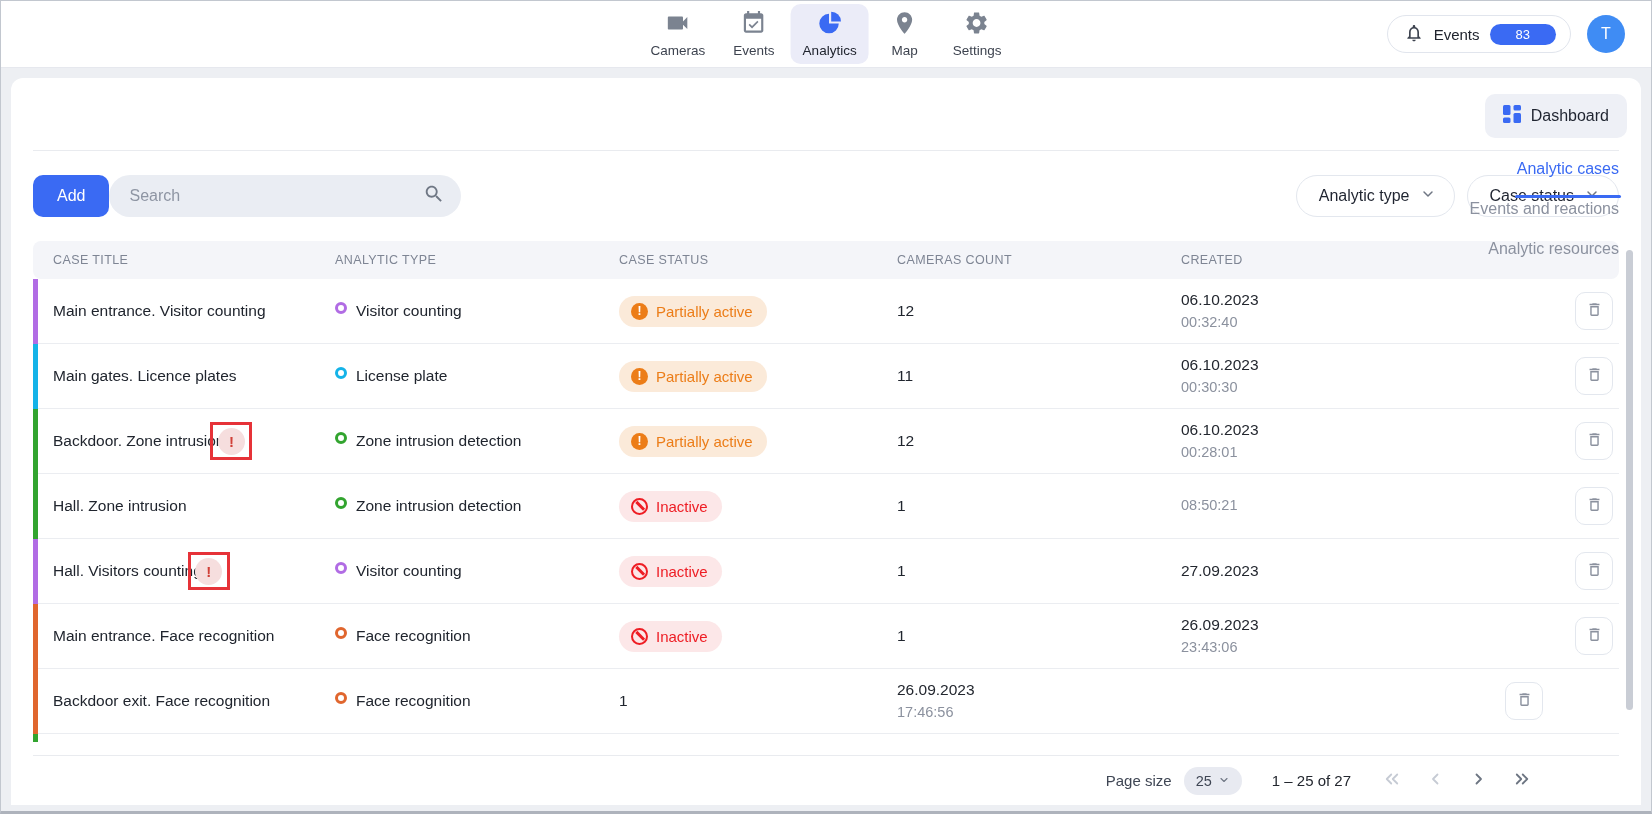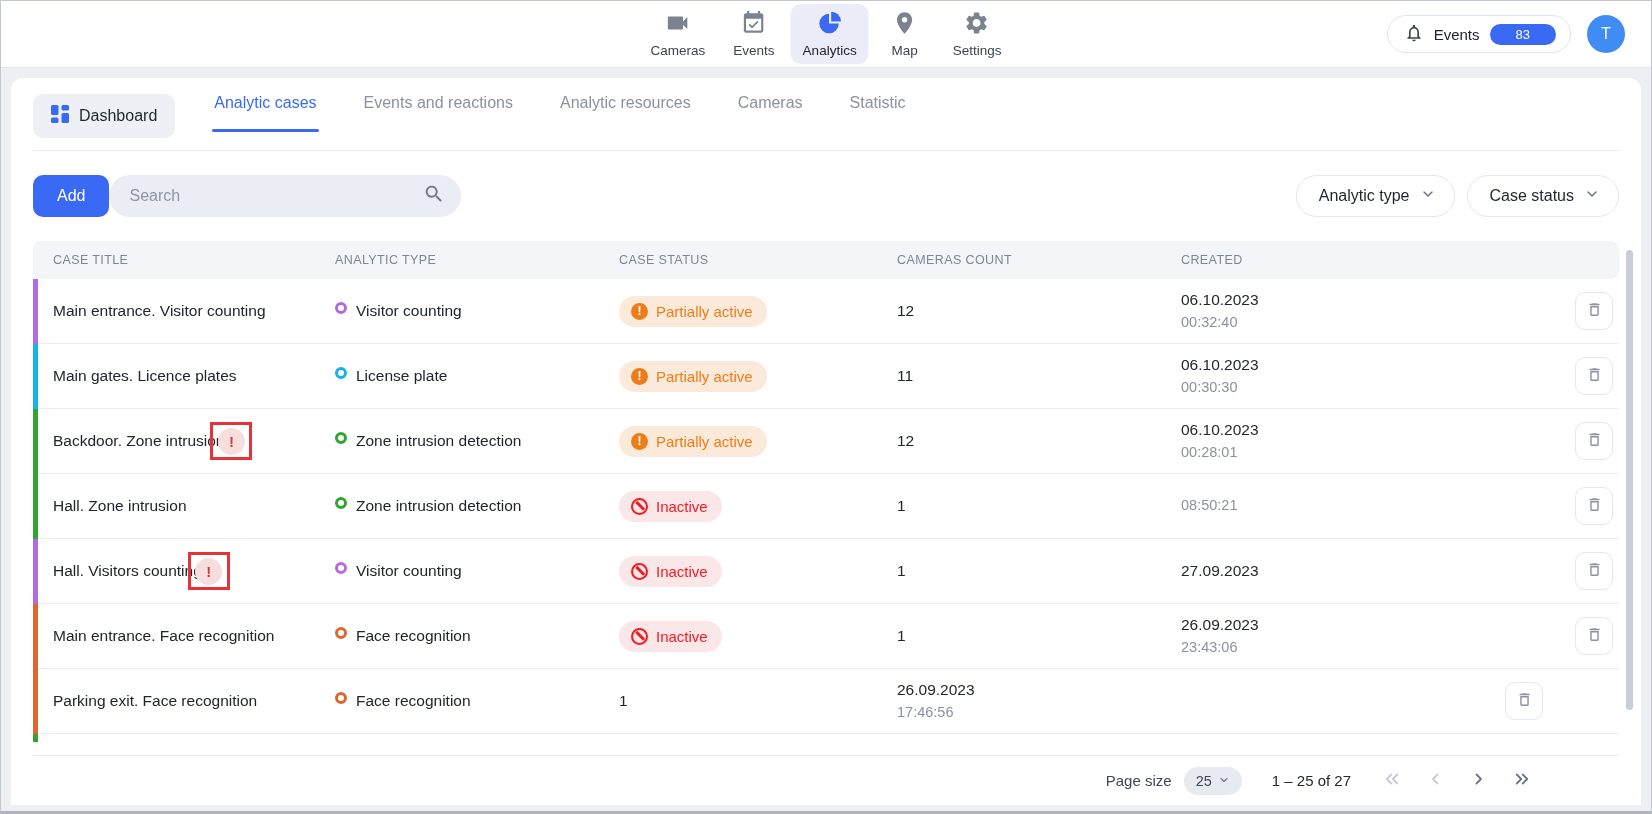--- a/index.html
+++ b/index.html
@@ -41,21 +41,21 @@
     width:38px; height:38px; border-radius:50%; background:#3F8CF4; color:#fff;
     display:flex; align-items:center; justify-content:center; font-size:16px; cursor:pointer;
   }
   
   .main { height:745px; padding:10px 10px 8px; }
   .card {
     background:#fff; border-radius:12px 12px 0 0; height:100%; padding:0 22px;
     display:flex; flex-direction:column; position:relative;
   }
   
-  .tabs-row { display:flex; align-items:flex-start; gap:47px; padding-top:16px; height:72px; }
+  .tabs-row { display:flex; align-items:flex-end; gap:22px; padding-top:16px; height:72px;flex-direction:column; }
   .dashboard-btn {
     display:flex; align-items:center; gap:10px; background:#eef0f6; border-radius:10px;
     padding:11px 18px; cursor:pointer; margin-right:-8px;
   }
   .dashboard-btn .db-label { font-size:16px; color:#1f2430; }
   .tab { font-size:16px; color:#8b919f; cursor:pointer; position:relative; }
   .tab.active { color:#3A6AF3; }
   .tab.active::after {
     content:""; position:absolute; left:-2px; right:-2px; bottom:-20px; height:3px;
     background:#3A6AF3; border-radius:3px;
@@ -478,21 +478,21 @@
                       <path d="M16 9v10H8V9h8m-1.5-6h-5l-1 1H5v2h14V4h-3.5l-1-1zM18 7H6v12c0 1.1.9 2 2 2h8c1.1 0 2-.9 2-2V7z"></path>
                     </svg>
         </span>
       </button>
     </div>
   </div>
 
   <div class="trow">
     <div class="row-bar" style="background: rgb(224, 102, 46);"></div>
     <div class="cell-title">
-      <span>Parking exit. Face recognition</span>
+      <span>Backdoor exit. Face recognition</span>
 
     </div>
     <div class="cell-type">
       <span class="type-dot" style="border-color: rgb(224, 102, 46);"></span>
       <span>Face recognition</span>
     </div>
     <div class="cell-count">1</div>
     <div class="cell-created">
       <div class="date">26.09.2023</div>
       <div class="time">17:46:56</div>

